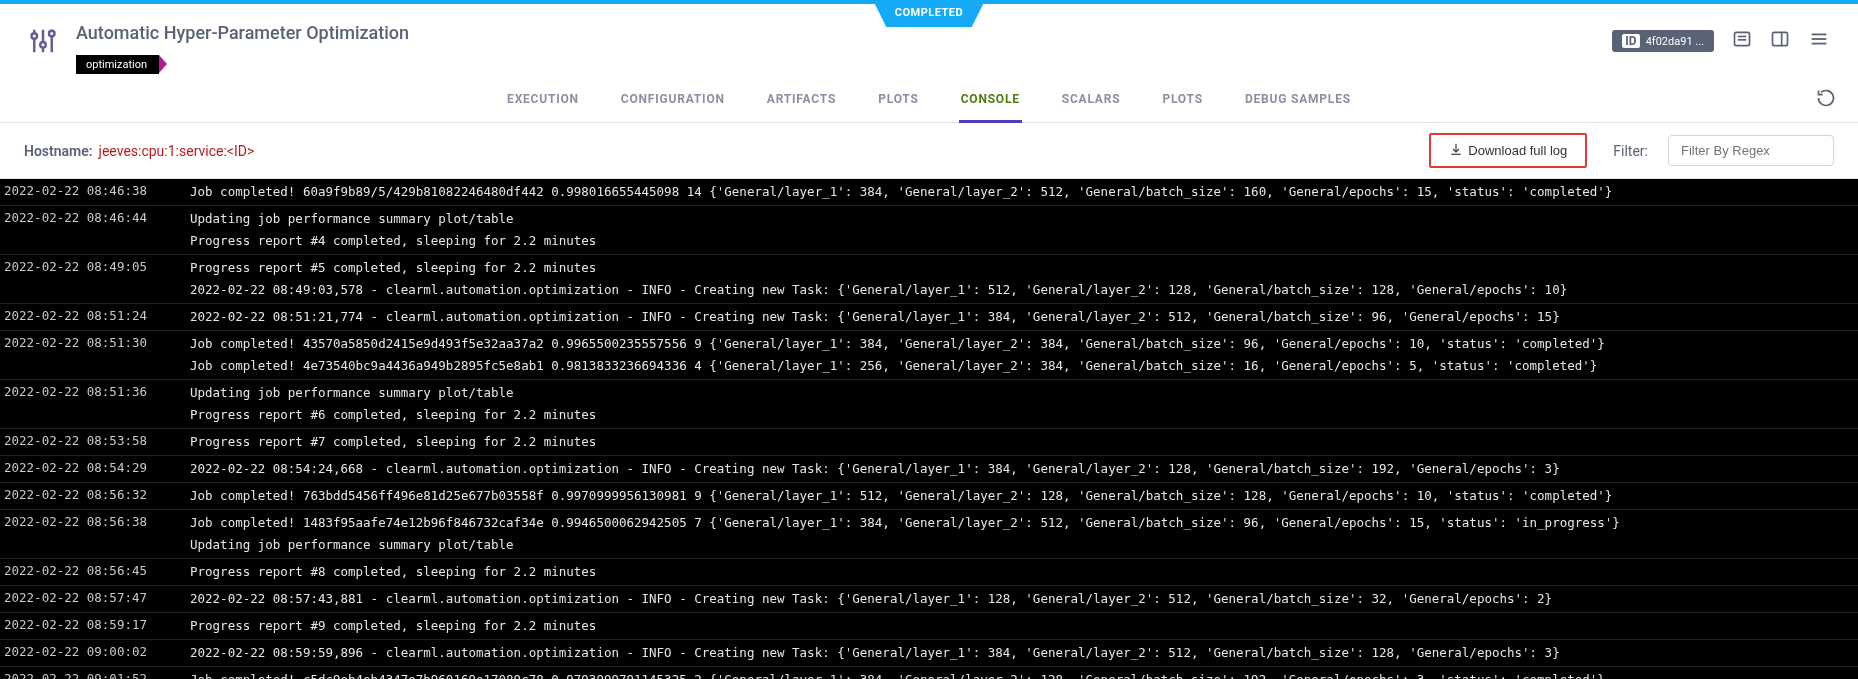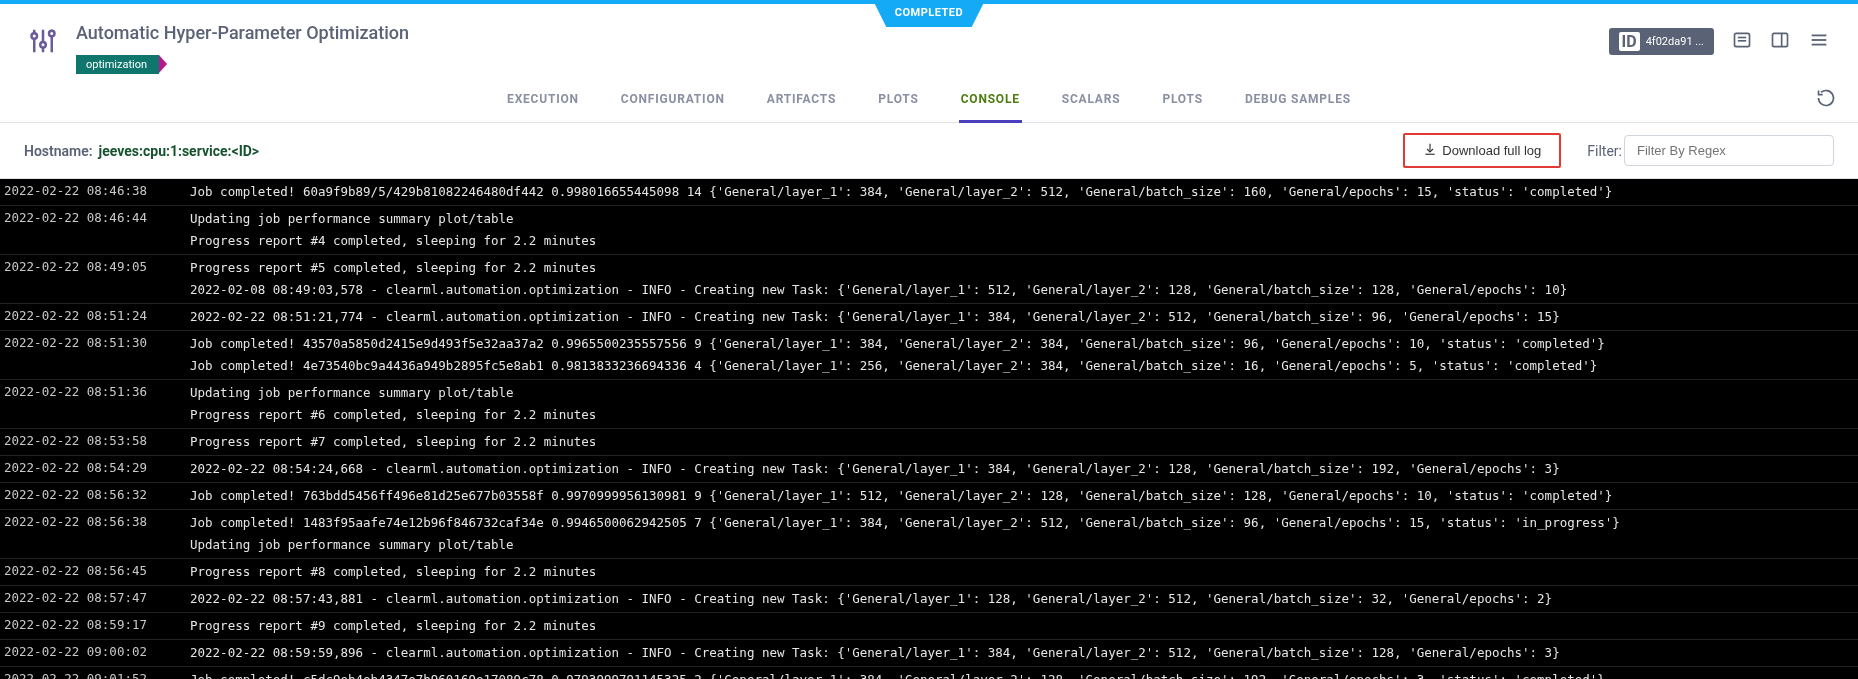--- a/index.html
+++ b/index.html
@@ -39,21 +39,21 @@
   .tune-icon svg { stroke: #6a5b9a; }
   .title-block { flex: 0 0 auto; }
   .page-title {
     font-size: 18px;
     font-weight: 500;
     color: #5a6275;
   }
   .tag-row { margin-top: 10px; }
   .opt-tag {
     display: inline-block;
-    background: #0f766e;
+    background: #000000;
     color: #fff;
     font-size: 11px;
     padding: 3px 12px 3px 10px;
     position: relative;
   }
   .opt-tag::after {
     content: "";
     position: absolute;
     right: -8px;
     top: 0;
@@ -77,21 +77,21 @@
     display: flex;
     align-items: center;
     gap: 6px;
   }
   .id-chip .id-label {
     background: #fff;
     color: #5a6275;
     border-radius: 2px;
     font-weight: 700;
     padding: 0 3px;
-    font-size: 16px;
+    font-size: 12px;
   }
   .hdr-icon { color: #5a6275; cursor: pointer; }
   .tabs {
     display: flex;
     justify-content: center;
     gap: 38px;
     border-bottom: 1px solid #e0e4ec;
     padding: 18px 0 0 0;
     position: relative;
   }
@@ -116,42 +116,42 @@
   }
   .toolbar {
     display: flex;
     align-items: center;
     padding: 10px 24px;
     border-bottom: 1px solid #e0e4ec;
     font-size: 14px;
     color: #5a6275;
   }
   .hostname-label { font-weight: 600; margin-right: 6px; }
-  .hostname-value { color: #14532d; font-weight: bold; }
+  .hostname-value { color: #b91c1c; }
   .toolbar-right { margin-left: auto; display: flex; align-items: center; gap: 26px; }
   .download-btn {
     border: 2px solid #e33935;
     color: #333;
     background: #fff;
     padding: 7px 18px;
     font-size: 13px;
     display: flex;
     align-items: center;
     gap: 5px;
     cursor: pointer;
     border-radius: 2px;
   }
-  .filter-wrap { display: flex; align-items: center; gap: 2px; }
+  .filter-wrap { display: flex; align-items: center; gap: 20px; }
   .filter-label { font-size: 14px; color: #5a6275; }
   .filter-input {
     border: 1px solid #cfd4e0;
     border-radius: 4px;
     padding: 7px 12px;
     font-size: 13px;
-    width: 210px;
+    width: 166px;
   }
   .console {
     background: #000;
     color: #ddd;
     font-family: "Consolas", "Menlo", monospace;
     font-size: 12.5px;
     line-height: 1.6;
   }
   .log-row {
     display: flex;
@@ -267,21 +267,21 @@
     <div class="log-row">
       <div class="log-ts">2022-02-22 08:46:38</div>
       <div class="log-body"><div>Job completed! 60a9f9b89/5/429b81082246480df442 0.998016655445098 14 {'General/layer_1': 384, 'General/layer_2': 512, 'General/batch_size': 160, 'General/epochs': 15, 'status': 'completed'}</div></div>
     </div>
     <div class="log-row">
       <div class="log-ts">2022-02-22 08:46:44</div>
       <div class="log-body"><div>Updating job performance summary plot/table</div><div>Progress report #4 completed, sleeping for 2.2 minutes</div></div>
     </div>
     <div class="log-row">
       <div class="log-ts">2022-02-22 08:49:05</div>
-      <div class="log-body"><div>Progress report #5 completed, sleeping for 2.2 minutes</div><div>2022-02-08 08:49:03,578 - clearml.automation.optimization - INFO - Creating new Task: {'General/layer_1': 512, 'General/layer_2': 128, 'General/batch_size': 128, 'General/epochs': 10}</div></div>
+      <div class="log-body"><div>Progress report #5 completed, sleeping for 2.2 minutes</div><div>2022-02-22 08:49:03,578 - clearml.automation.optimization - INFO - Creating new Task: {'General/layer_1': 512, 'General/layer_2': 128, 'General/batch_size': 128, 'General/epochs': 10}</div></div>
     </div>
     <div class="log-row">
       <div class="log-ts">2022-02-22 08:51:24</div>
       <div class="log-body"><div>2022-02-22 08:51:21,774 - clearml.automation.optimization - INFO - Creating new Task: {'General/layer_1': 384, 'General/layer_2': 512, 'General/batch_size': 96, 'General/epochs': 15}</div></div>
     </div>
     <div class="log-row">
       <div class="log-ts">2022-02-22 08:51:30</div>
       <div class="log-body"><div>Job completed! 43570a5850d2415e9d493f5e32aa37a2 0.9965500235557556 9 {'General/layer_1': 384, 'General/layer_2': 384, 'General/batch_size': 96, 'General/epochs': 10, 'status': 'completed'}</div><div>Job completed! 4e73540bc9a4436a949b2895fc5e8ab1 0.9813833236694336 4 {'General/layer_1': 256, 'General/layer_2': 384, 'General/batch_size': 16, 'General/epochs': 5, 'status': 'completed'}</div></div>
     </div>
     <div class="log-row">

